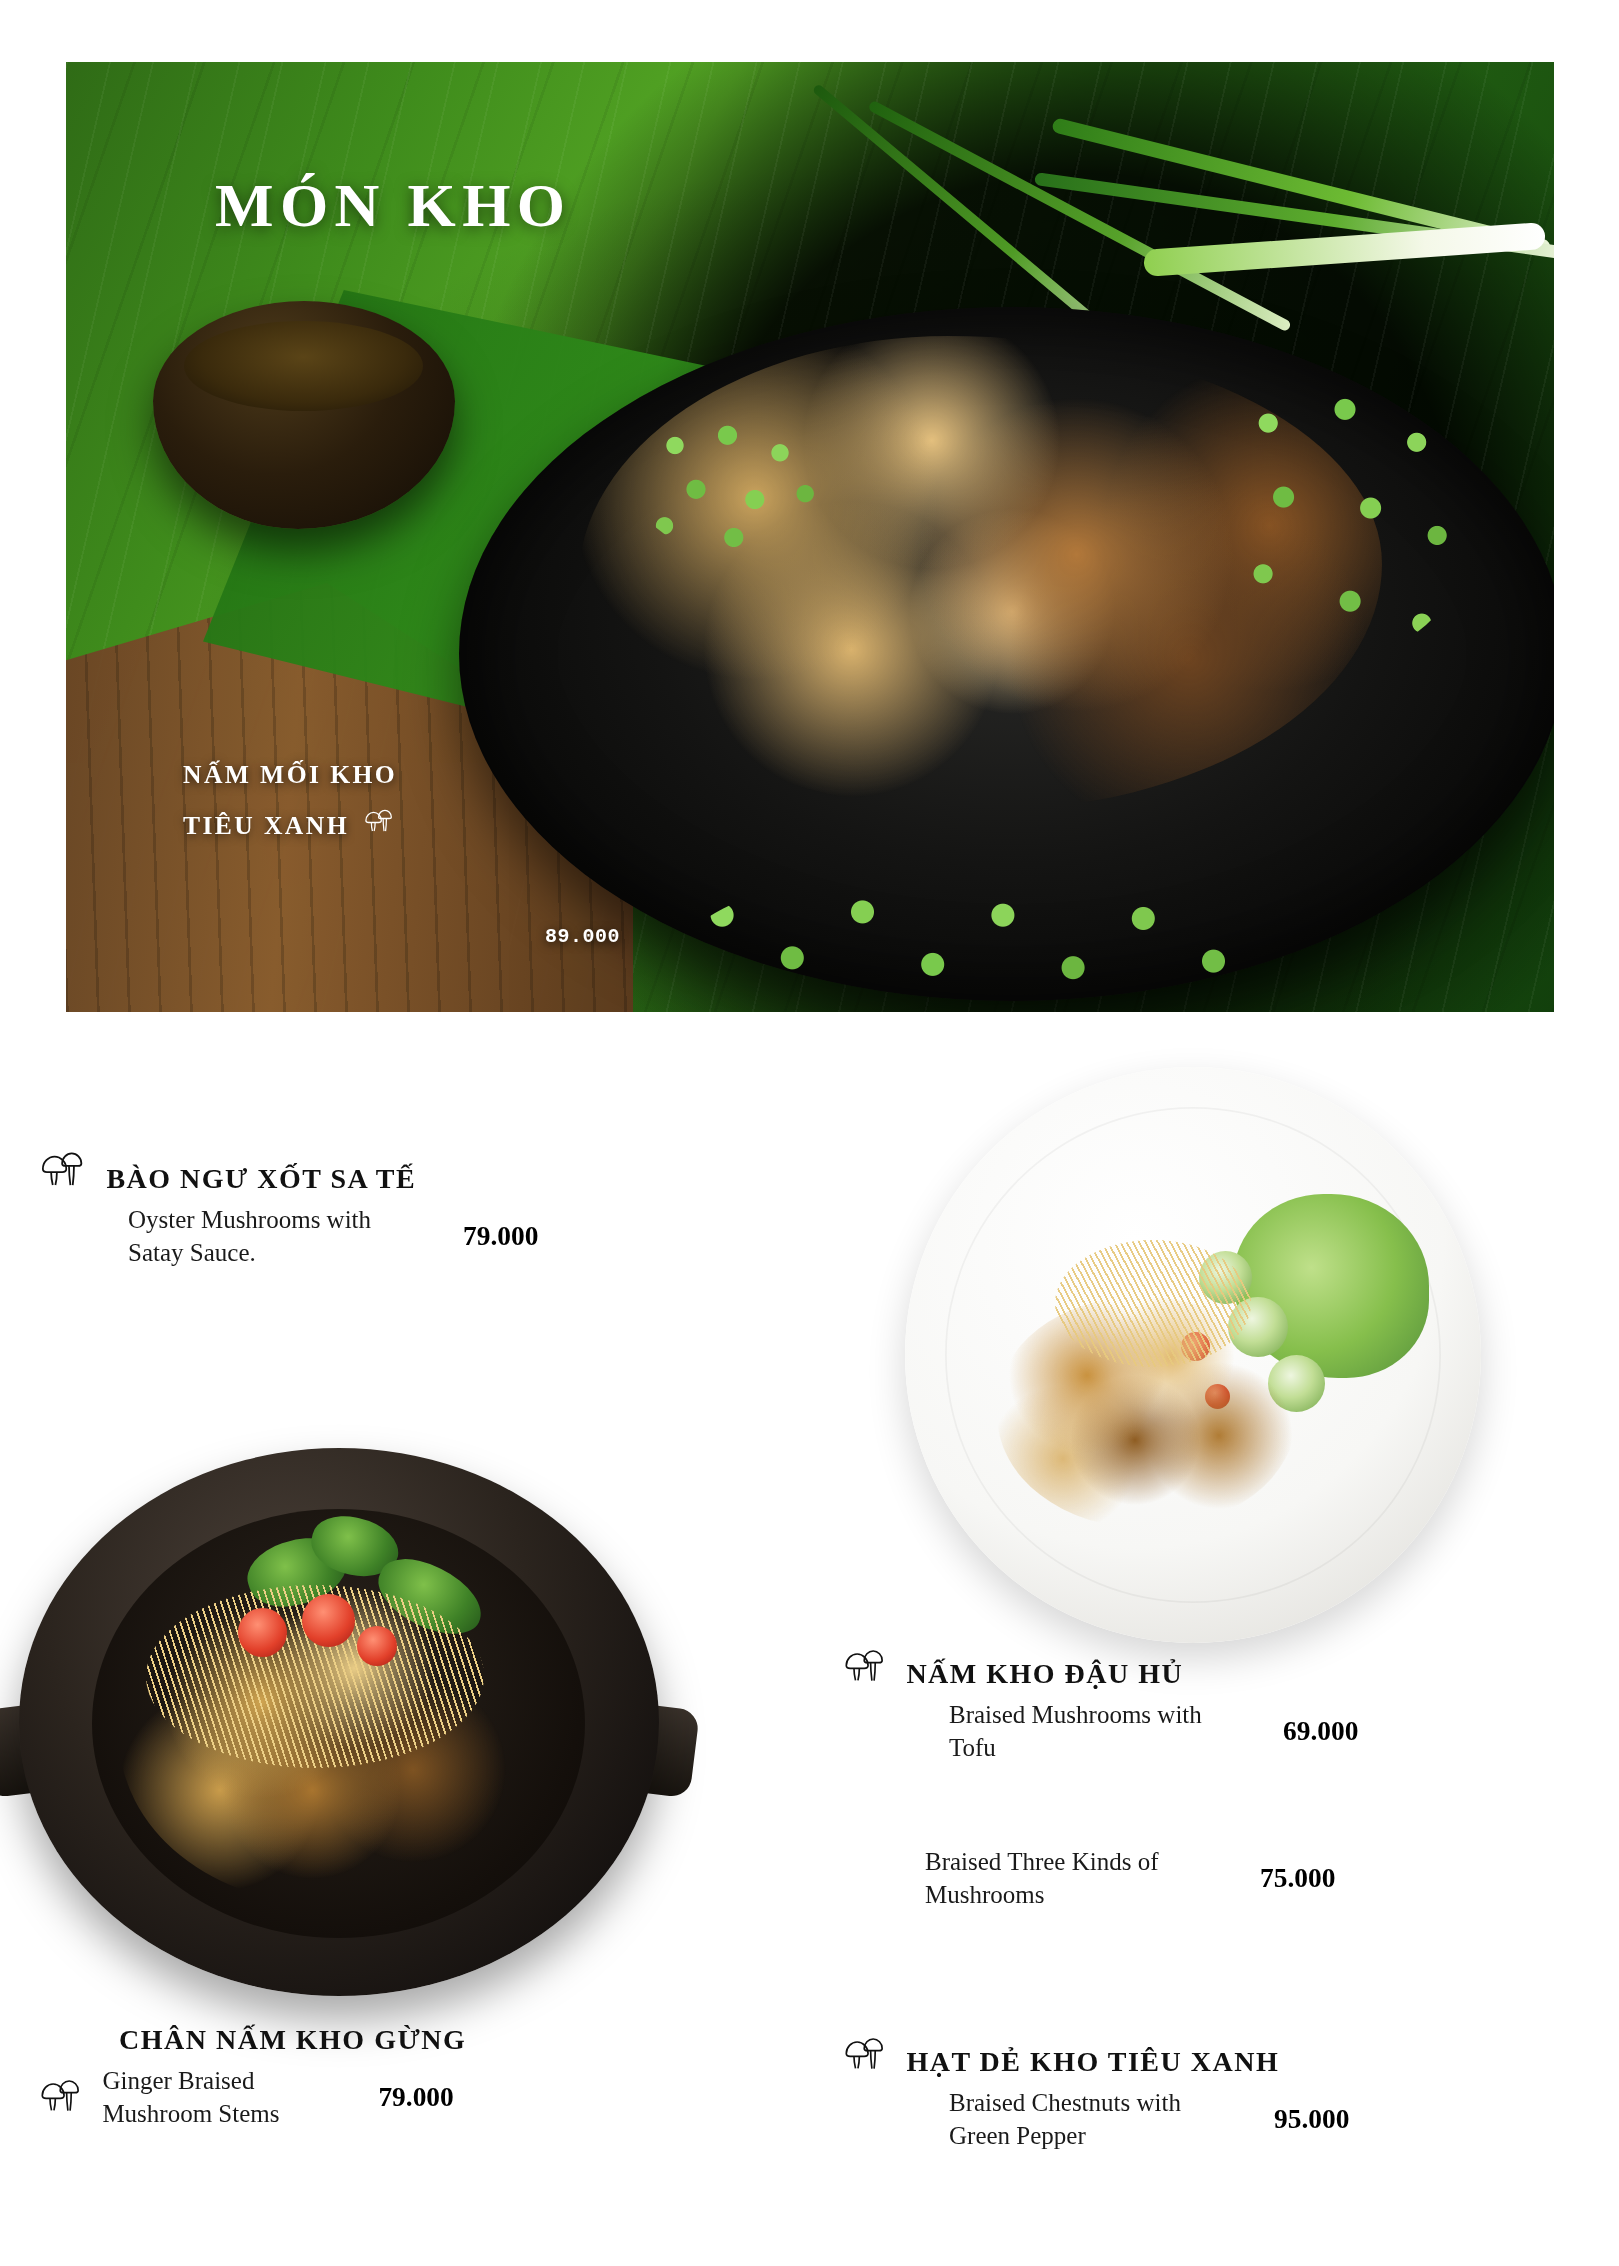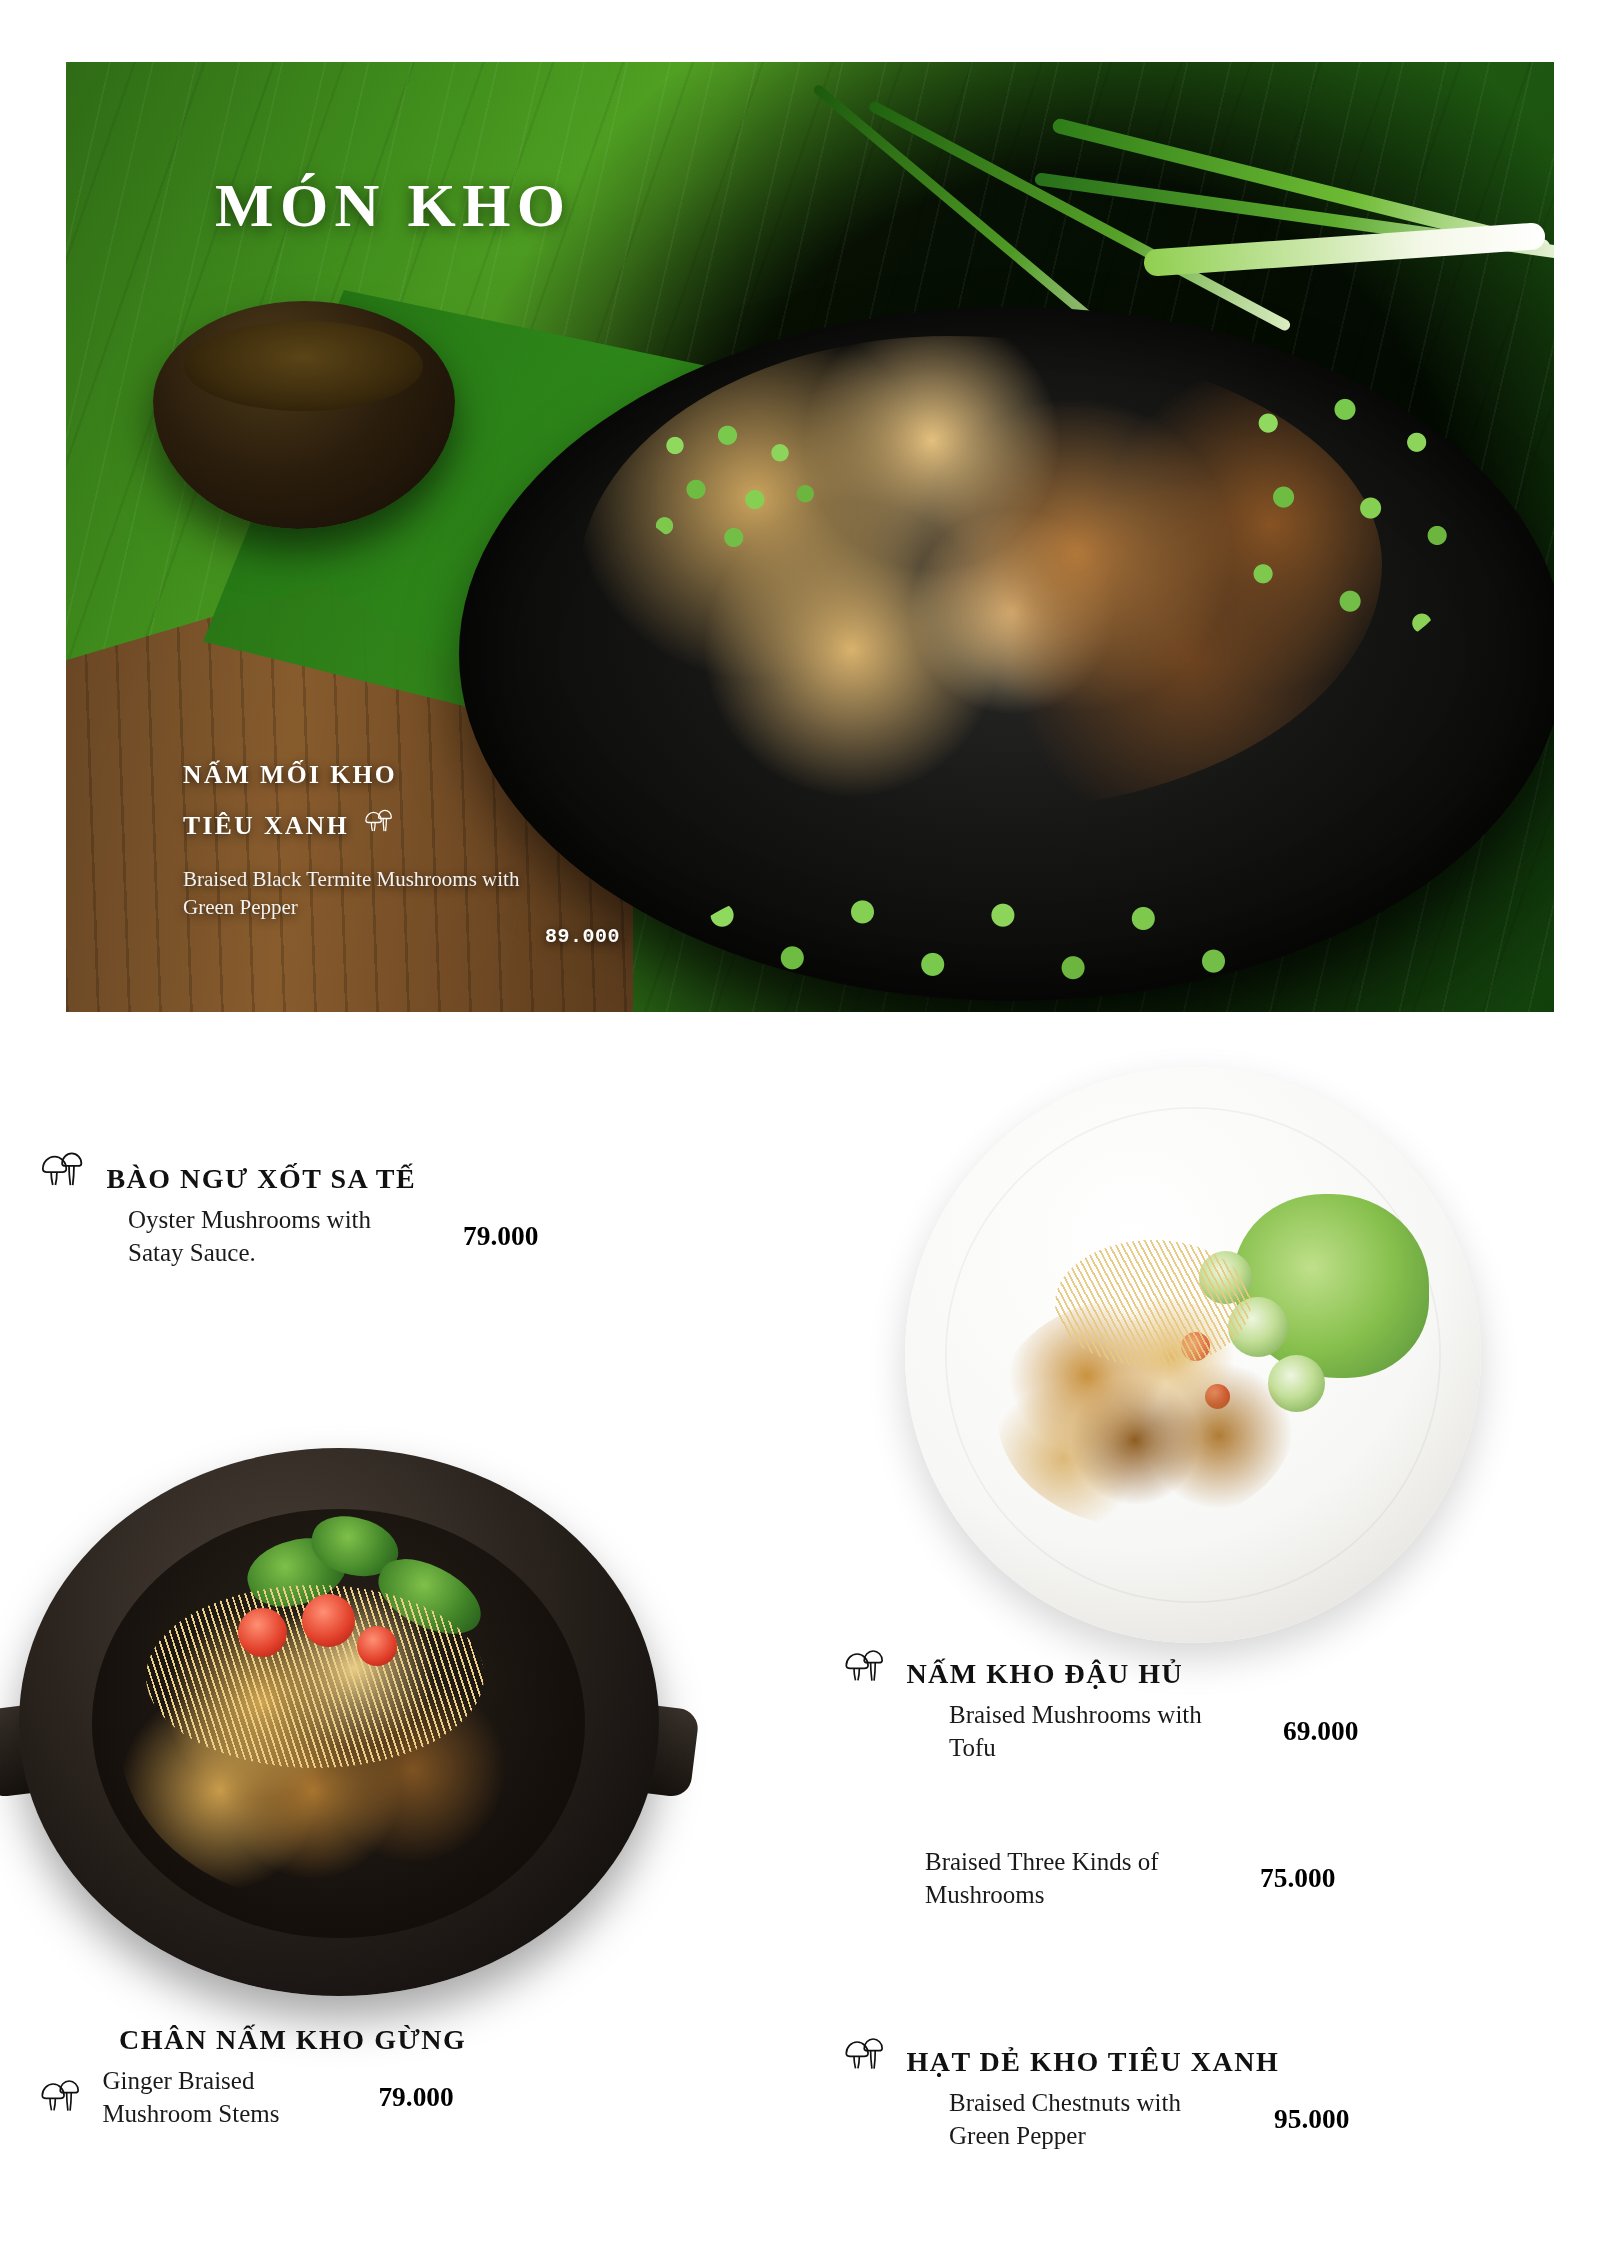--- a/index.html
+++ b/index.html
@@ -364,21 +364,20 @@
         <span class="mico">
           <svg width="35" height="29" viewBox="0 0 38 32" fill="none" stroke="#ffffff" stroke-width="1.4">
             <path d="M4 16c0-5 4-9 8.5-9S21 11 21 16c0 1.6-1.6 2.2-3 2.2H7C5.6 18.2 4 17.6 4 16z"></path>
             <path d="M10 18.2c0 4 .6 7 1.2 9.4M14.2 18.2c0 4-.5 7-1.1 9.4"></path>
             <path d="M18 12c0-4 3.3-7.3 7-7.3S32 8 32 12c0 1.3-1.3 1.8-2.4 1.8h-9.2C19.3 13.8 18 13.3 18 12z"></path>
             <path d="M23 13.8c0 6 .5 10 1 14M26.6 13.8c0 6-.4 10-.9 14"></path>
           </svg>
         </span>
       </span>
     </div>
-    <div class="hero-item-desc">Braised Black Termite Mushrooms with Green Pepper</div>
     <div class="hero-item-price">89.000</div>
   </div>
 </div>
 
 <div class="plate-satay">
   <div class="dish"></div>
   <div class="rim"></div>
   <div class="satay-lettuce"></div>
   <div class="satay-cuke" style="left:56%;top:40%;width:60px;height:60px;"></div>
   <div class="satay-cuke" style="left:63%;top:50%;width:57px;height:57px;"></div>

